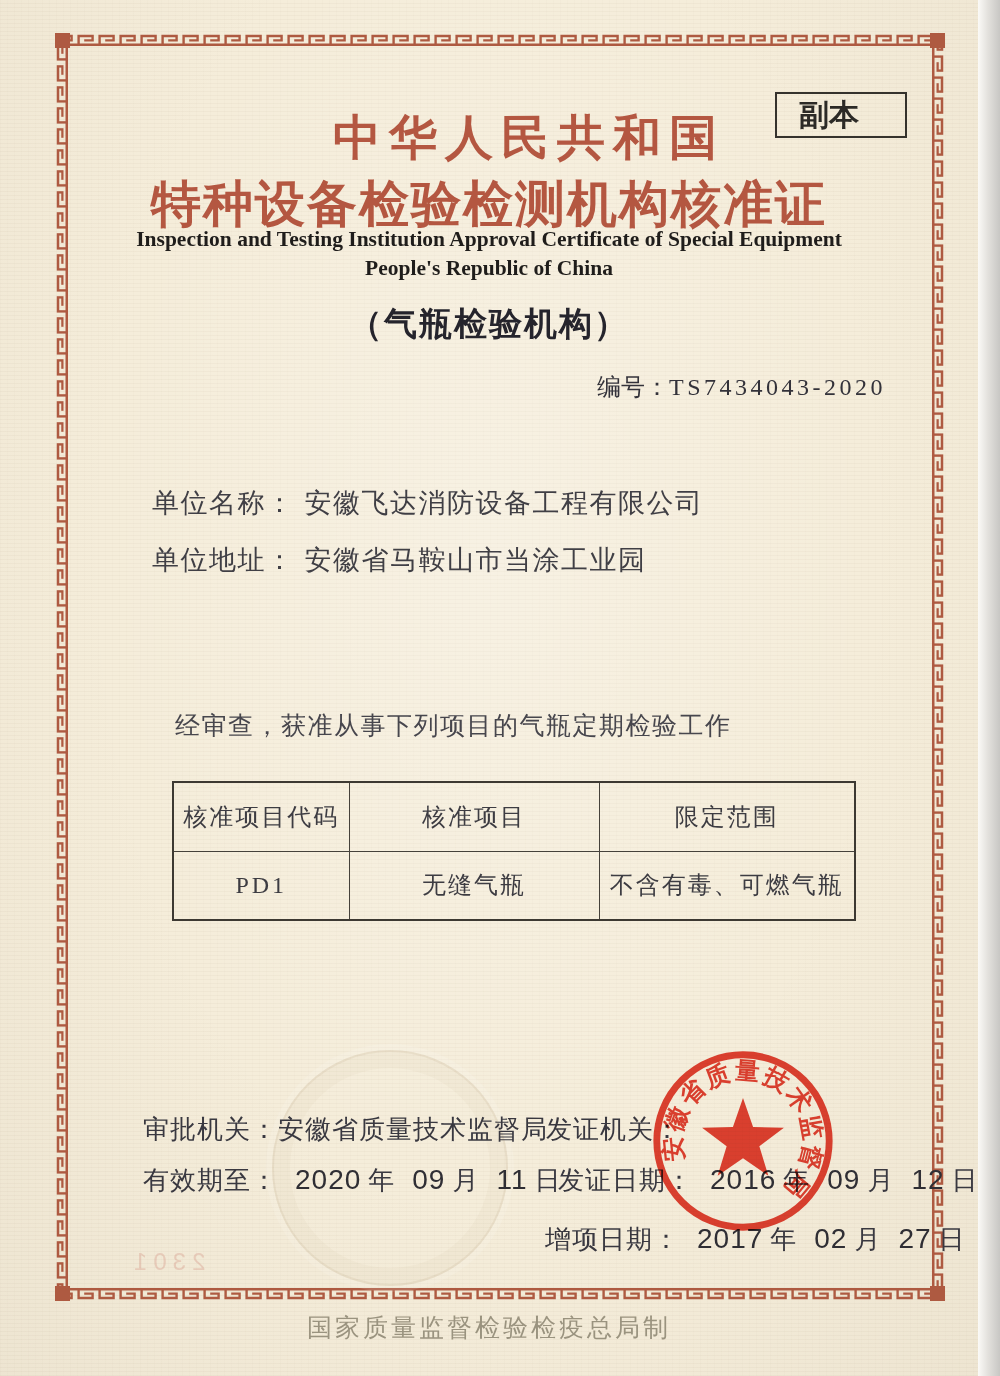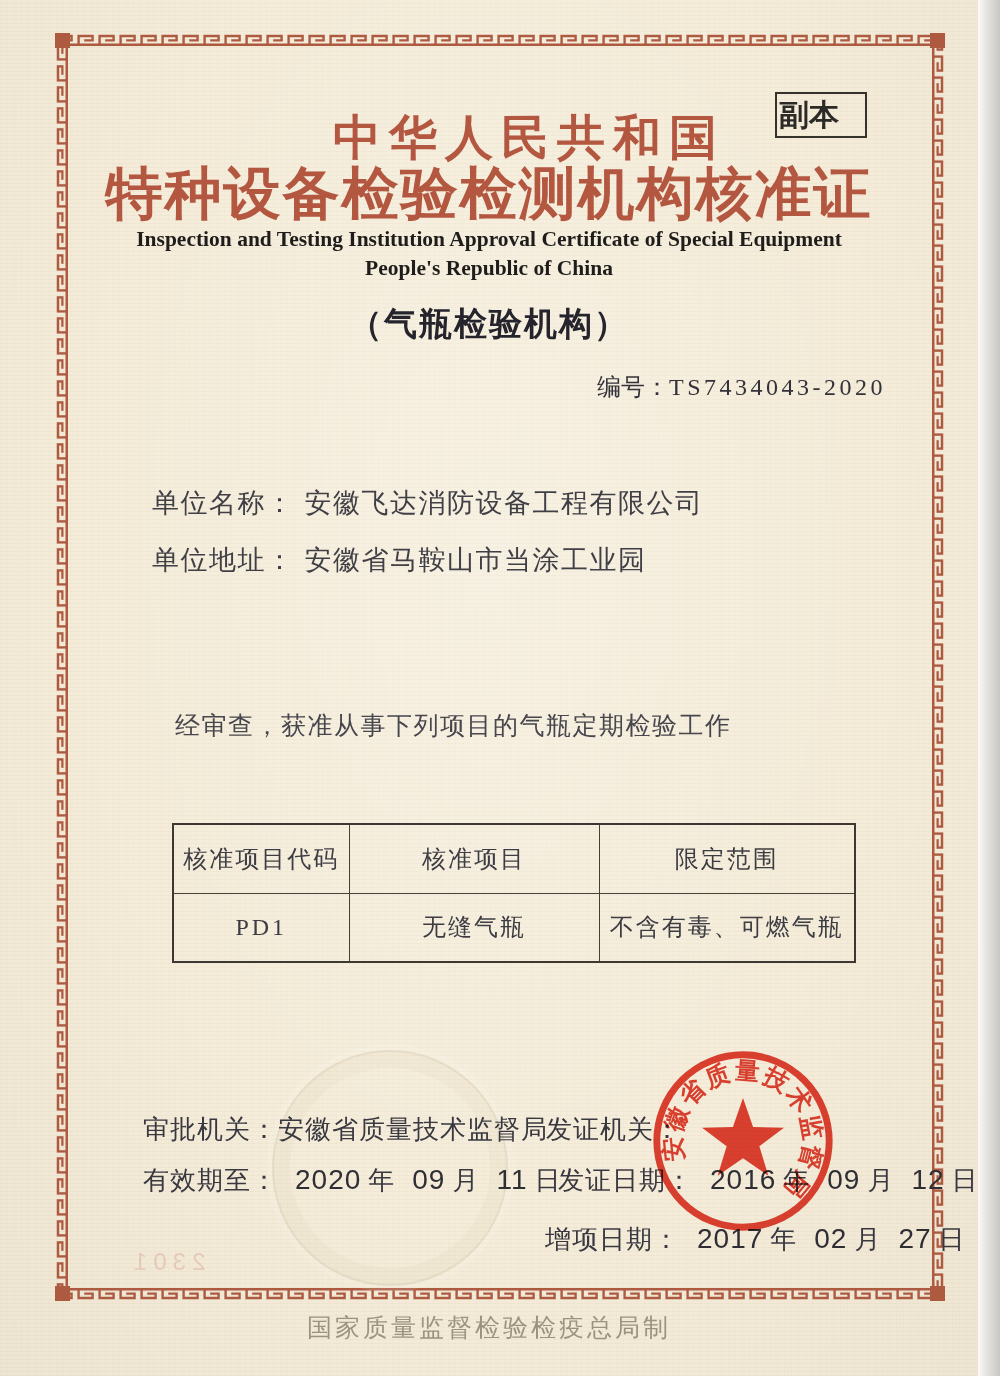--- a/index.html
+++ b/index.html
@@ -24,39 +24,39 @@
     content:"";position:absolute;inset:0;pointer-events:none;
     background:radial-gradient(ellipse at 50% 40%, rgba(255,255,255,.25) 0%, rgba(0,0,0,0) 55%, rgba(98,78,48,.05) 100%);
   }
   .frame{position:absolute;left:55px;top:33px;}
   .abs{position:absolute;}
   .ctr{left:0;width:978px;text-align:center;}
 
   .copy-badge{
     left:775px;top:92px;width:84px;height:42px;
     border:2.5px solid #35322c;display:flex;align-items:center;justify-content:space-between;
-    padding:0 2px;font-size:30px;font-weight:bold;color:#2c2a26;background:rgba(255,255,255,.0);
+    padding:0 22px;font-size:30px;font-weight:bold;color:#2c2a26;background:rgba(255,255,255,.0);
   }
   .title-cn1{top:106px;font-size:48px;font-weight:bold;color:#b45741;letter-spacing:8px;padding-left:40px;}
-  .title-cn2{top:156px;font-size:57px;font-weight:bold;color:#b45741;letter-spacing:2px;}
+  .title-cn2{top:171px;font-size:50px;font-weight:bold;color:#b45741;letter-spacing:2px;}
   .title-en1{top:227px;font-size:21.5px;font-weight:bold;color:#1f1d1b;}
   .title-en2{top:256px;font-size:21.5px;font-weight:bold;color:#1f1d1b;}
   .subtitle{top:302px;font-size:33px;font-weight:600;color:#25242c;letter-spacing:2px;}
   .cert-no{left:597px;top:371px;font-size:24px;color:#33323a;white-space:nowrap;}
   .cert-no .num{letter-spacing:3.5px;}
 
   .org-row{left:152px;font-size:27px;color:#403f45;letter-spacing:1.5px;white-space:nowrap;}
   .org-name{top:485px;}
   .org-addr{top:542px;}
   .org-row .val{margin-left:10px;}
 
   .statement{left:175px;top:709px;font-size:25px;color:#47464d;letter-spacing:1.5px;white-space:nowrap;}
 
   table.approval{
-    position:absolute;left:172px;top:781px;width:682px;border-collapse:collapse;table-layout:fixed;margin-top:42px;
+    position:absolute;left:172px;top:781px;width:682px;border-collapse:collapse;table-layout:fixed;
   }
   table.approval td{
     border:1.6px solid #45413a;text-align:center;vertical-align:middle;
     font-size:24px;color:#3d3c42;letter-spacing:2px;height:69px;
   }
   table.approval{border:2.6px solid #3d3932;}
   table.approval td{box-sizing:border-box;}
   .c1{width:176px;} .c2{width:250px;} .c3{width:256px;}
 
   .brow{font-size:26px;color:#393840;white-space:nowrap;letter-spacing:1px;}

